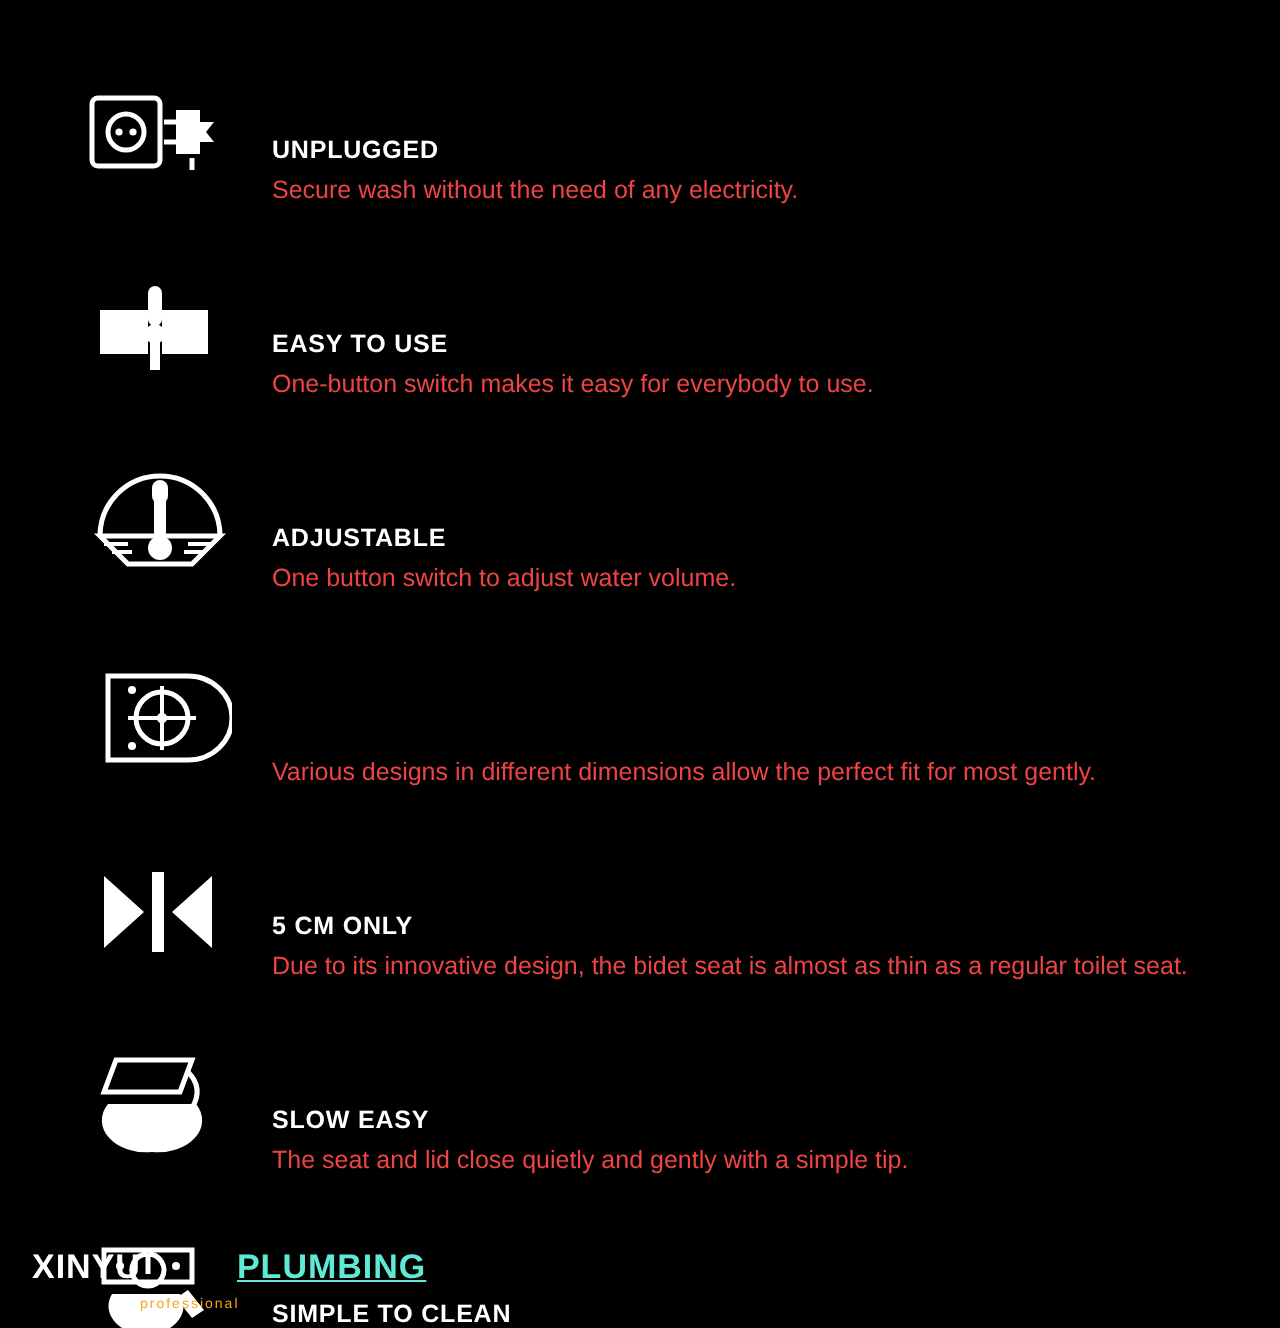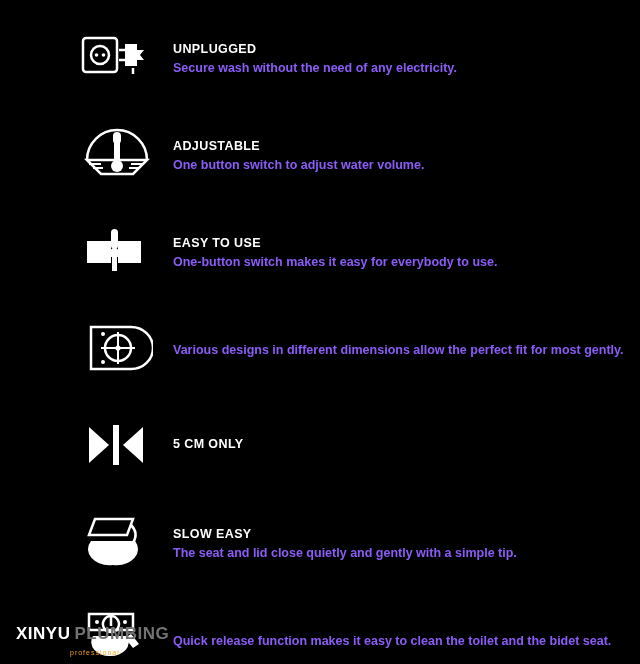--- a/index.html
+++ b/index.html
@@ -14,24 +14,24 @@
     font-family: "Liberation Sans", sans-serif;
     color: #ffffff;
     position: relative;
   }
   .feature-list {
     display: block;
     padding-top: 6px;
   }
   .feature {
     display: flex;
-    align-items: center;
+    align-items: flex-end;
     height: 97px;
     box-sizing: border-box;
-    padding-left: 81px;
+    padding-left: 44px;
   }
   .icon-cell {
     width: 92px;
     min-width: 92px;
     height: 70px;
     display: flex;
     align-items: center;
     justify-content: flex-start;
     padding-top: 4px;
   }
@@ -41,46 +41,48 @@
   .feature-title {
     font-size: 12.5px;
     font-weight: bold;
     letter-spacing: 0.4px;
     color: #ffffff;
     margin: 0 0 5px 0;
     line-height: 1.1;
   }
   .feature-desc {
     font-size: 12.5px;
-    font-weight: bold;
-    color: #8b5cf6;
+    font-weight: normal;
+    color: #ef4444;
     margin: 0;
     line-height: 1.2;
   }
   
   .watermark {
     position: absolute;
     left: 8px;
     bottom: 14px;
     display: flex;
     align-items: flex-start;
     pointer-events: none;
+    gap: 28px;
   }
   .wm-xinyu {
     font-size: 17px;
     font-weight: bold;
     color: #ffffff;
     letter-spacing: 0.5px;
   }
   .wm-plumbing {
     font-size: 17px;
     font-weight: bold;
-    color: #737373;
+    color: #5eead4;
     letter-spacing: 0.5px;
-    margin-left: 4px;
+    margin-left: 20px;
+    text-decoration: underline;
   }
   .wm-sub {
     position: absolute;
     left: 62px;
     bottom: 2px;
     font-size: 7px;
     color: #f5a623;
     letter-spacing: 1px;
   }
   .wm-wrap {
@@ -109,54 +111,54 @@
       </svg>
     </div>
     <div class="text-cell">
       <p class="feature-title">UNPLUGGED</p>
       <p class="feature-desc">Secure wash without the need of any electricity.</p>
     </div>
   </div>
 
   <div class="feature">
     <div class="icon-cell">
+      <svg width="70" height="56" viewBox="0 0 70 56" xmlns="http://www.w3.org/2000/svg">
+        <rect x="6" y="18" width="26" height="22" fill="#ffffff"></rect>
+        <rect x="34" y="18" width="26" height="22" fill="#ffffff"></rect>
+        <rect x="30" y="14" width="7" height="28" fill="#000000"></rect>
+        <rect x="30" y="6" width="7" height="20" rx="3.5" fill="#ffffff"></rect>
+        <circle cx="33.5" cy="30" r="5" fill="#ffffff"></circle>
+        <rect x="31" y="30" width="5" height="18" fill="#ffffff"></rect>
+      </svg>
+    </div>
+    <div class="text-cell">
+      <p class="feature-title">EASY TO USE</p>
+      <p class="feature-desc">One-button switch makes it easy for everybody to use.</p>
+    </div>
+  </div>
+
+  <div class="feature">
+    <div class="icon-cell">
       <svg width="72" height="56" viewBox="0 0 72 56" xmlns="http://www.w3.org/2000/svg">
         <path d="M6 34 A30 30 0 0 1 66 34" fill="none" stroke="#ffffff" stroke-width="2.5"></path>
         <path d="M6 34 L20 48 L52 48 L66 34 Z" fill="none" stroke="#ffffff" stroke-width="2.5"></path>
         <path d="M8 38 L20 38 M12 42 L22 42 M50 38 L62 38 M48 42 L58 42" stroke="#ffffff" stroke-width="2"></path>
         <rect x="33" y="14" width="6" height="24" fill="#ffffff"></rect>
         <rect x="32" y="6" width="8" height="12" rx="4" fill="#ffffff"></rect>
         <circle cx="36" cy="40" r="6" fill="#ffffff"></circle>
       </svg>
     </div>
     <div class="text-cell">
       <p class="feature-title">ADJUSTABLE</p>
       <p class="feature-desc">One button switch to adjust water volume.</p>
     </div>
   </div>
 
   <div class="feature">
     <div class="icon-cell">
-      <svg width="70" height="56" viewBox="0 0 70 56" xmlns="http://www.w3.org/2000/svg">
-        <rect x="6" y="18" width="26" height="22" fill="#ffffff"></rect>
-        <rect x="34" y="18" width="26" height="22" fill="#ffffff"></rect>
-        <rect x="30" y="14" width="7" height="28" fill="#000000"></rect>
-        <rect x="30" y="6" width="7" height="20" rx="3.5" fill="#ffffff"></rect>
-        <circle cx="33.5" cy="30" r="5" fill="#ffffff"></circle>
-        <rect x="31" y="30" width="5" height="18" fill="#ffffff"></rect>
-      </svg>
-    </div>
-    <div class="text-cell">
-      <p class="feature-title">EASY TO USE</p>
-      <p class="feature-desc">One-button switch makes it easy for everybody to use.</p>
-    </div>
-  </div>
-
-  <div class="feature">
-    <div class="icon-cell">
       <svg width="72" height="58" viewBox="0 0 72 58" xmlns="http://www.w3.org/2000/svg">
         <path d="M10 8 h40 a22 21 0 0 1 0 42 h-40 z" fill="none" stroke="#ffffff" stroke-width="2.5"></path>
         <circle cx="37" cy="29" r="13" fill="none" stroke="#ffffff" stroke-width="2.5"></circle>
         <path d="M20 29 h34 M37 13 v32" stroke="#ffffff" stroke-width="2"></path>
         <circle cx="37" cy="29" r="2.6" fill="#ffffff"></circle>
         <circle cx="22" cy="15" r="2" fill="#ffffff"></circle>
         <circle cx="22" cy="43" r="2" fill="#ffffff"></circle>
       </svg>
     </div>
     <div class="text-cell">
@@ -167,20 +169,21 @@
   <div class="feature">
     <div class="icon-cell">
       <svg width="72" height="44" viewBox="0 0 72 44" xmlns="http://www.w3.org/2000/svg">
         <path d="M8 4 L28 22 L8 40 Z" fill="#ffffff"></path>
         <path d="M62 4 L42 22 L62 40 Z" fill="#ffffff"></path>
         <rect x="32" y="2" width="6" height="40" fill="#ffffff"></rect>
       </svg>
     </div>
     <div class="text-cell">
       <p class="feature-title">5 CM ONLY</p>
+      <p class="feature-desc">Due to its innovative design, the bidet seat is almost as thin as a regular toilet seat.</p>
     </div>
   </div>
 
   <div class="feature">
     <div class="icon-cell">
       <svg width="72" height="58" viewBox="0 0 72 58" xmlns="http://www.w3.org/2000/svg">
         <path d="M8 22 L14 6 L52 6 L46 22 Z" fill="none" stroke="#ffffff" stroke-width="2.5"></path>
         <path d="M10 28 h44 a22 16 0 0 1 -22 24 a22 16 0 0 1 -22 -24 z" fill="#ffffff"></path>
         <path d="M50 12 q8 8 2 18" fill="none" stroke="#ffffff" stroke-width="2.5"></path>
         <path d="M50 32 l4 -4 l2 6 z" fill="#ffffff"></path>
@@ -197,20 +200,21 @@
       <svg width="72" height="58" viewBox="0 0 72 58" xmlns="http://www.w3.org/2000/svg">
         <path d="M8 4 h44 v16 h-44 z" fill="none" stroke="#ffffff" stroke-width="2.5"></path>
         <circle cx="16" cy="12" r="2" fill="#ffffff"></circle>
         <circle cx="44" cy="12" r="2" fill="#ffffff"></circle>
         <path d="M30 6 a8 8 0 1 1 -0.1 0 M30 6 v10" fill="none" stroke="#ffffff" stroke-width="2.5"></path>
         <path d="M12 26 h34 a18 14 0 0 1 -17 20 a18 14 0 0 1 -17 -20 z" fill="#ffffff"></path>
         <path d="M50 24 l8 10 l-6 4 l-8 -10 z" fill="#ffffff"></path>
       </svg>
     </div>
     <div class="text-cell">
+      <p class="feature-title">SIMPLE TO CLEAN</p>
       <p class="feature-desc">Quick release function makes it easy to clean the toilet and the bidet seat.</p>
     </div>
   </div>
 
 </div>
 
 <div class="wm-wrap">
   <div class="watermark">
     <span class="wm-xinyu">XINYU</span>
     <span class="wm-plumbing">PLUMBING</span>

